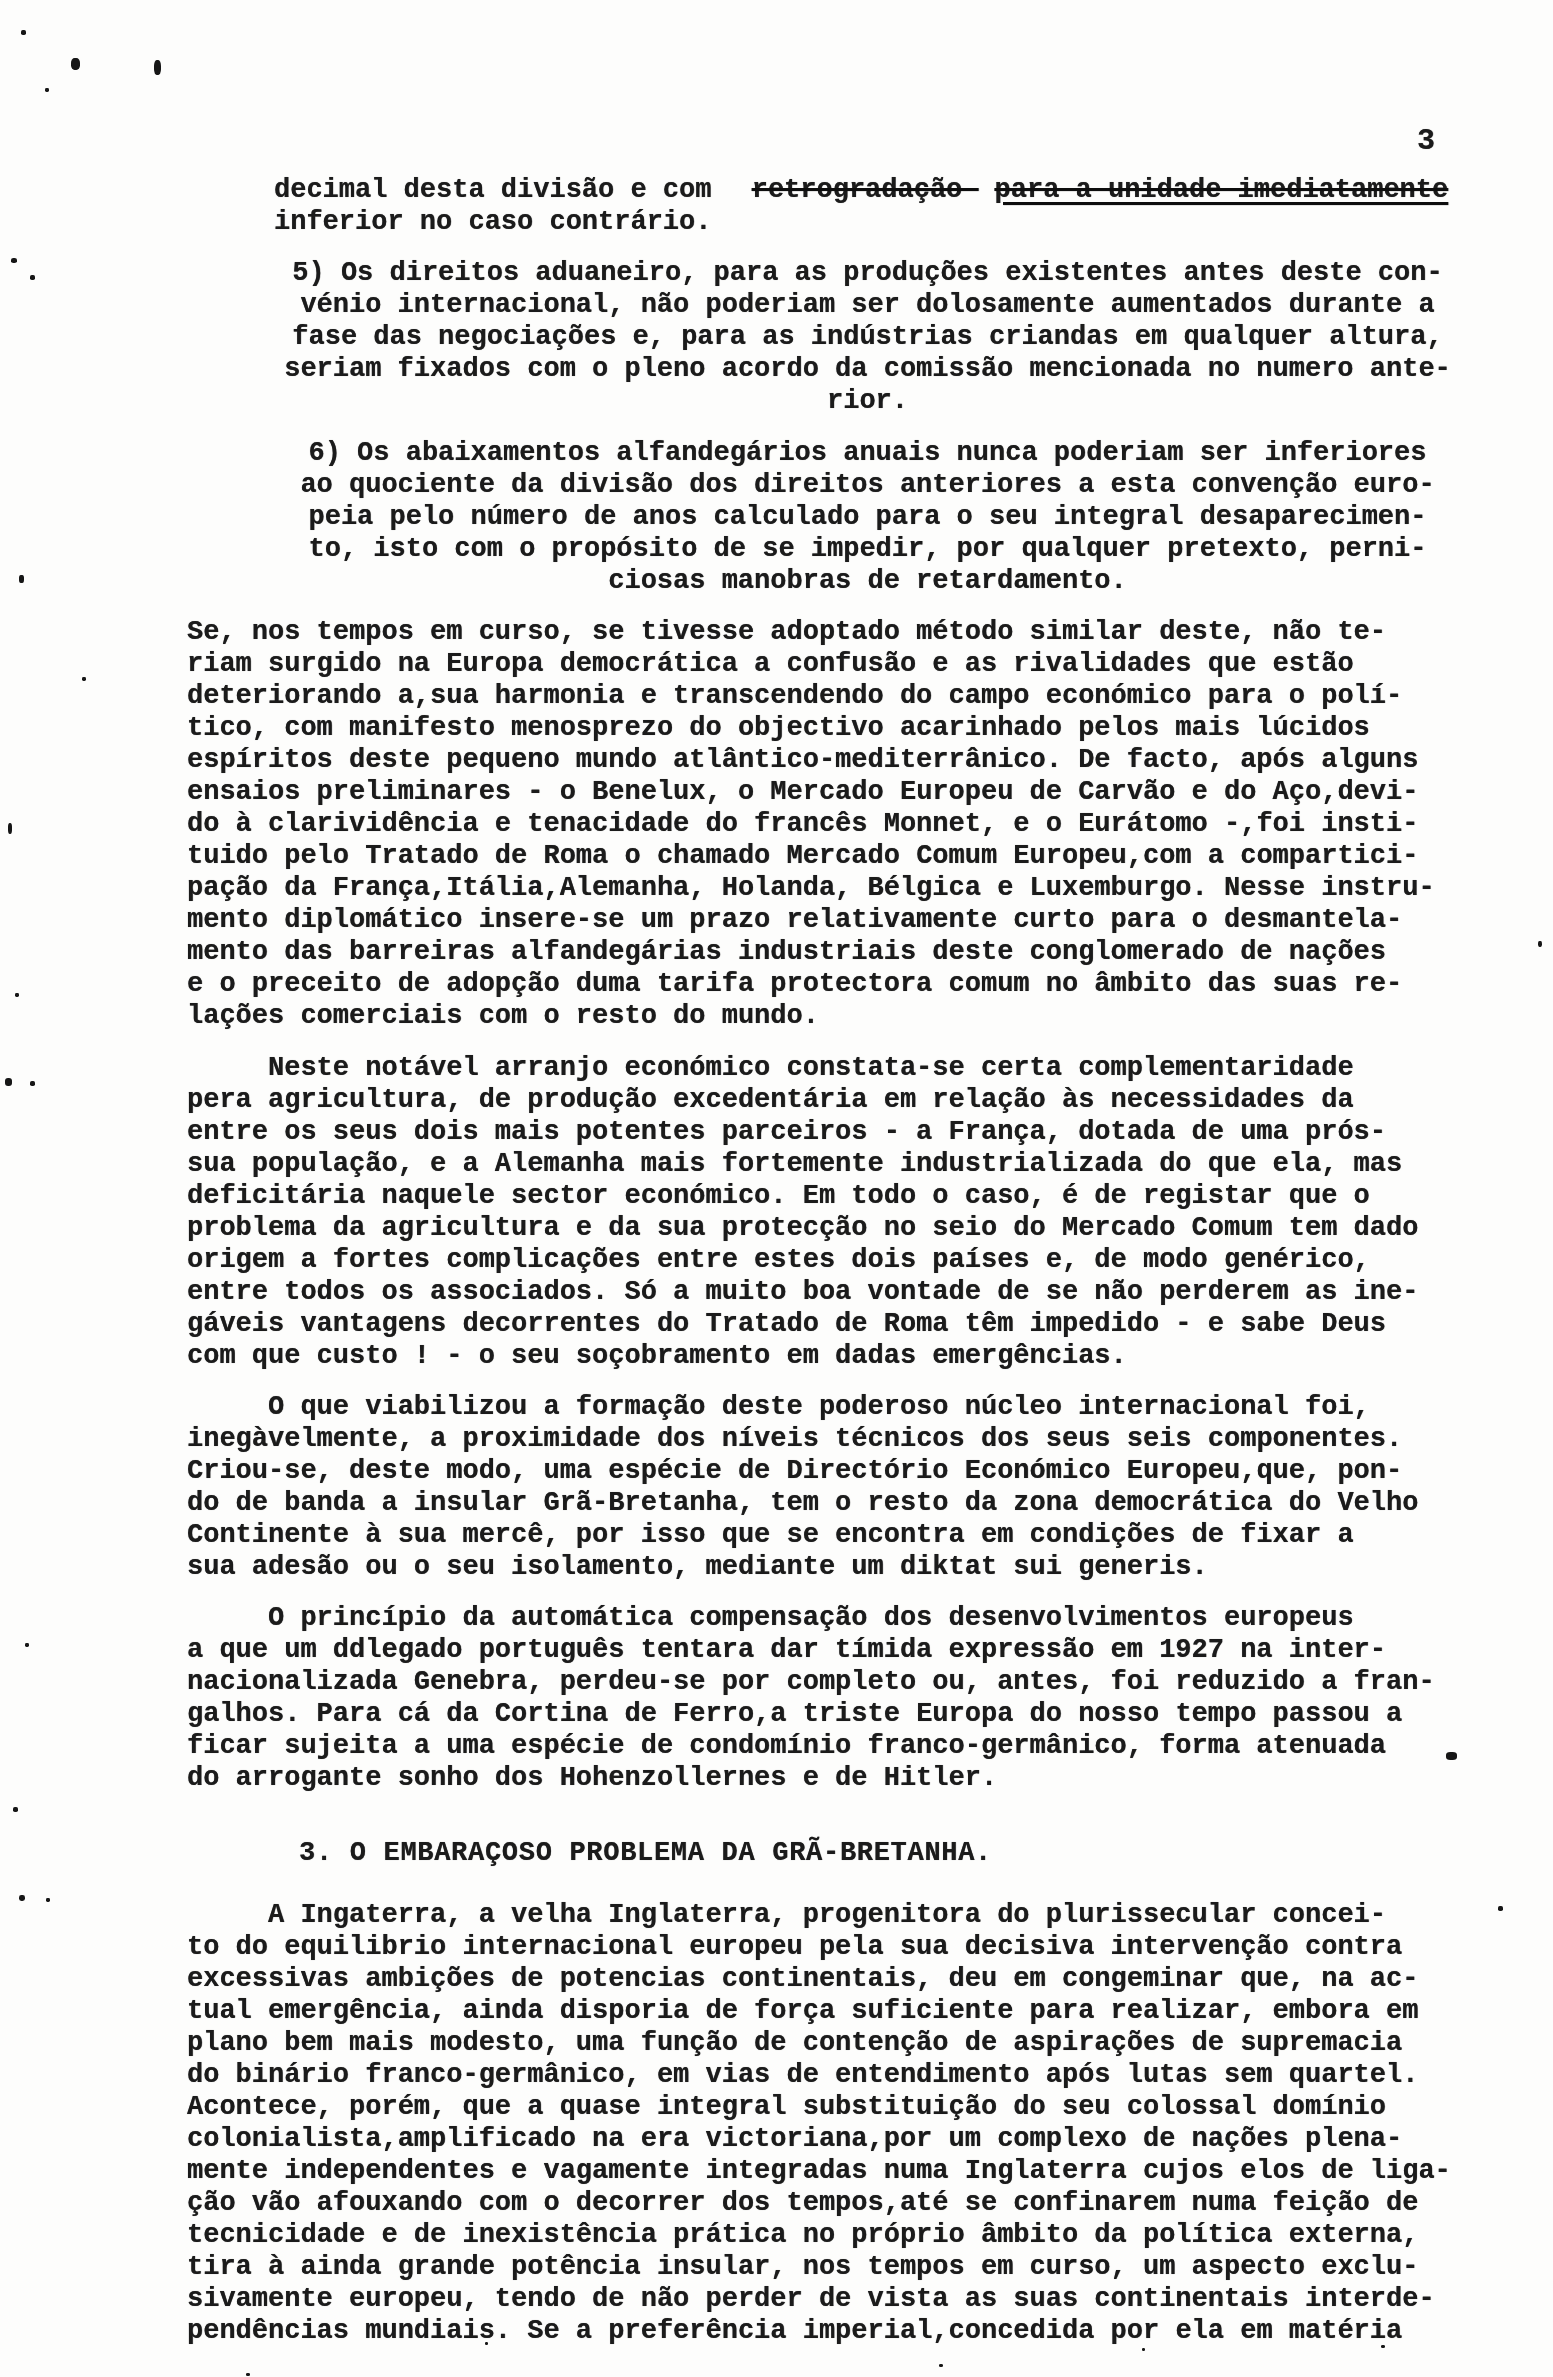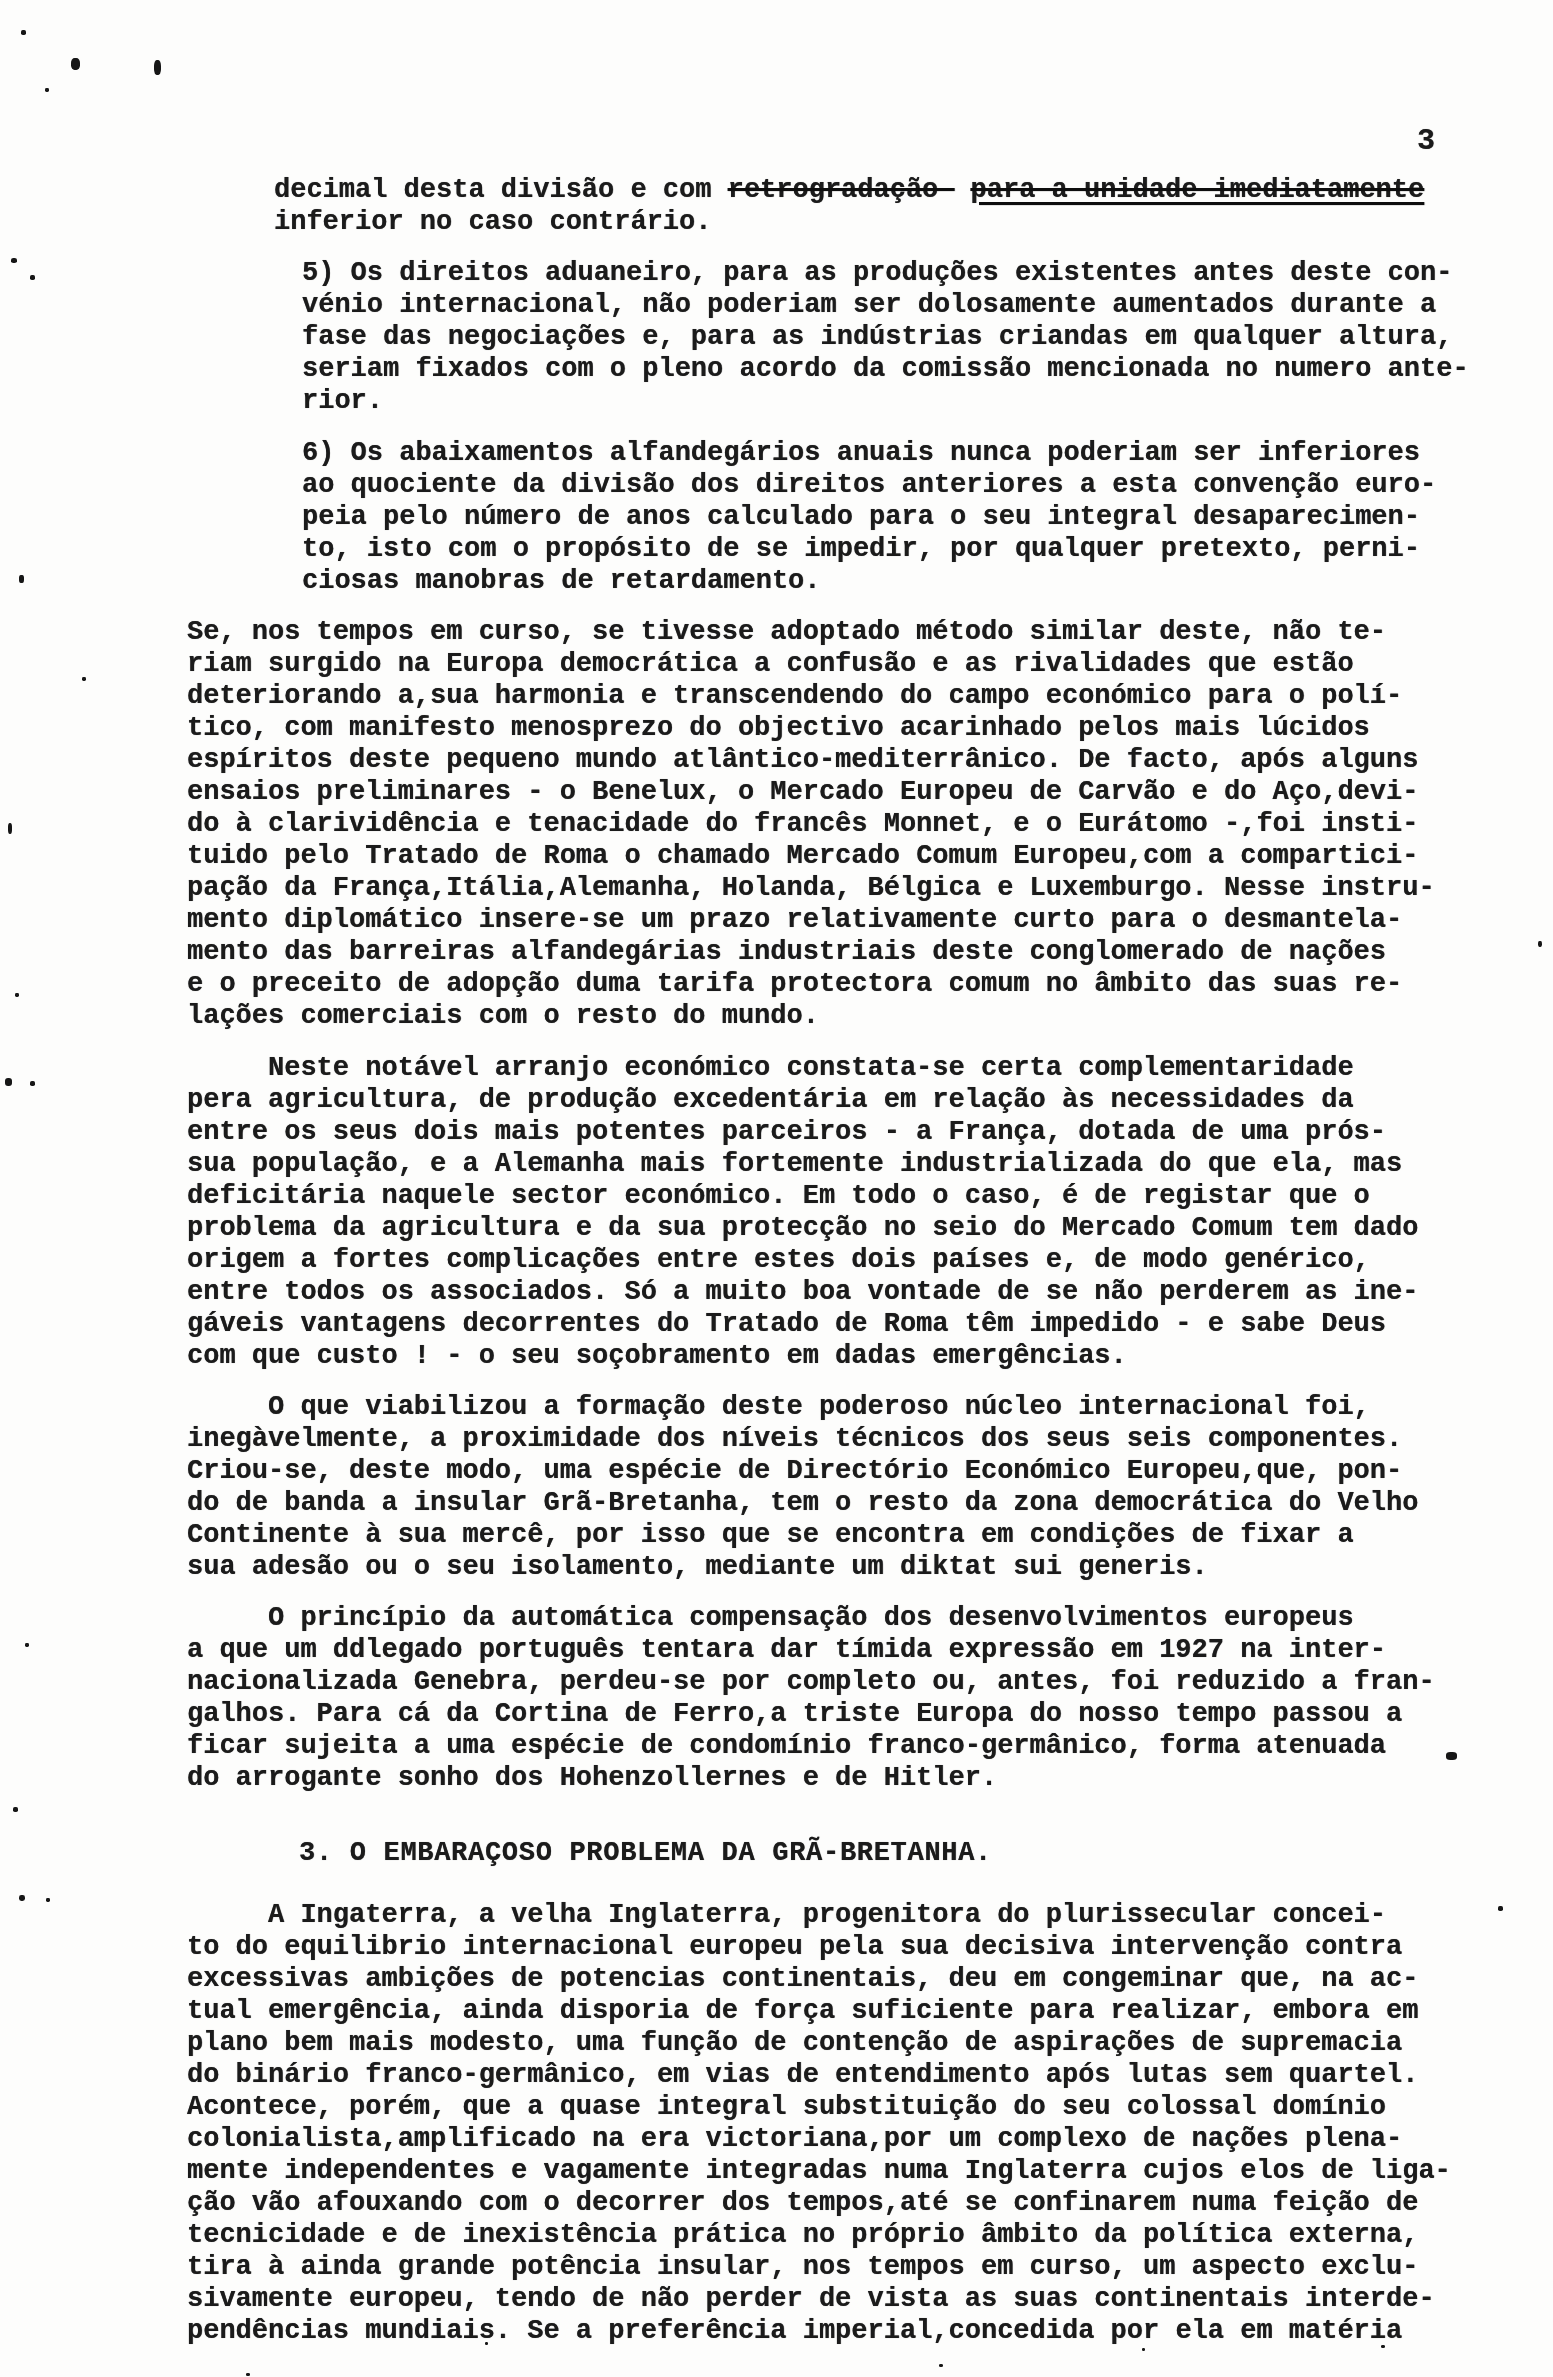--- a/index.html
+++ b/index.html
@@ -20,32 +20,33 @@
     left:1417px;top:125px;
     font-size:30px;
   }
   .content{
     position:absolute;
     left:187px;top:174px;
     width:1269px;
   }
   .block{margin:0 0 19.4px 0;}
   .block.hang{margin-left:87px;}
-  .block.item{margin-left:115px;}
+  .block.item{margin-left:92px;text-align:center;}
   .block.heading{margin:43px 0 30px 112px;letter-spacing:0.7px;}
   .line{white-space:pre;}
   .u{
     text-decoration-thickness:2.6px;
     text-underline-offset:4.5px;
     text-decoration-color:#141414;
   }
   .k{
     text-decoration:line-through;
     text-decoration-thickness:2.6px;
     text-decoration-color:#0e0e0e;
+    margin-left:24px;
   }
   .ku{
     text-decoration:underline line-through;
     text-decoration-thickness:2.6px;
     text-underline-offset:4.5px;
     text-decoration-color:#0e0e0e;
     margin-left:16px;
   }
   .speck{position:absolute;background:#161616;border-radius:40%;}
 </style>

